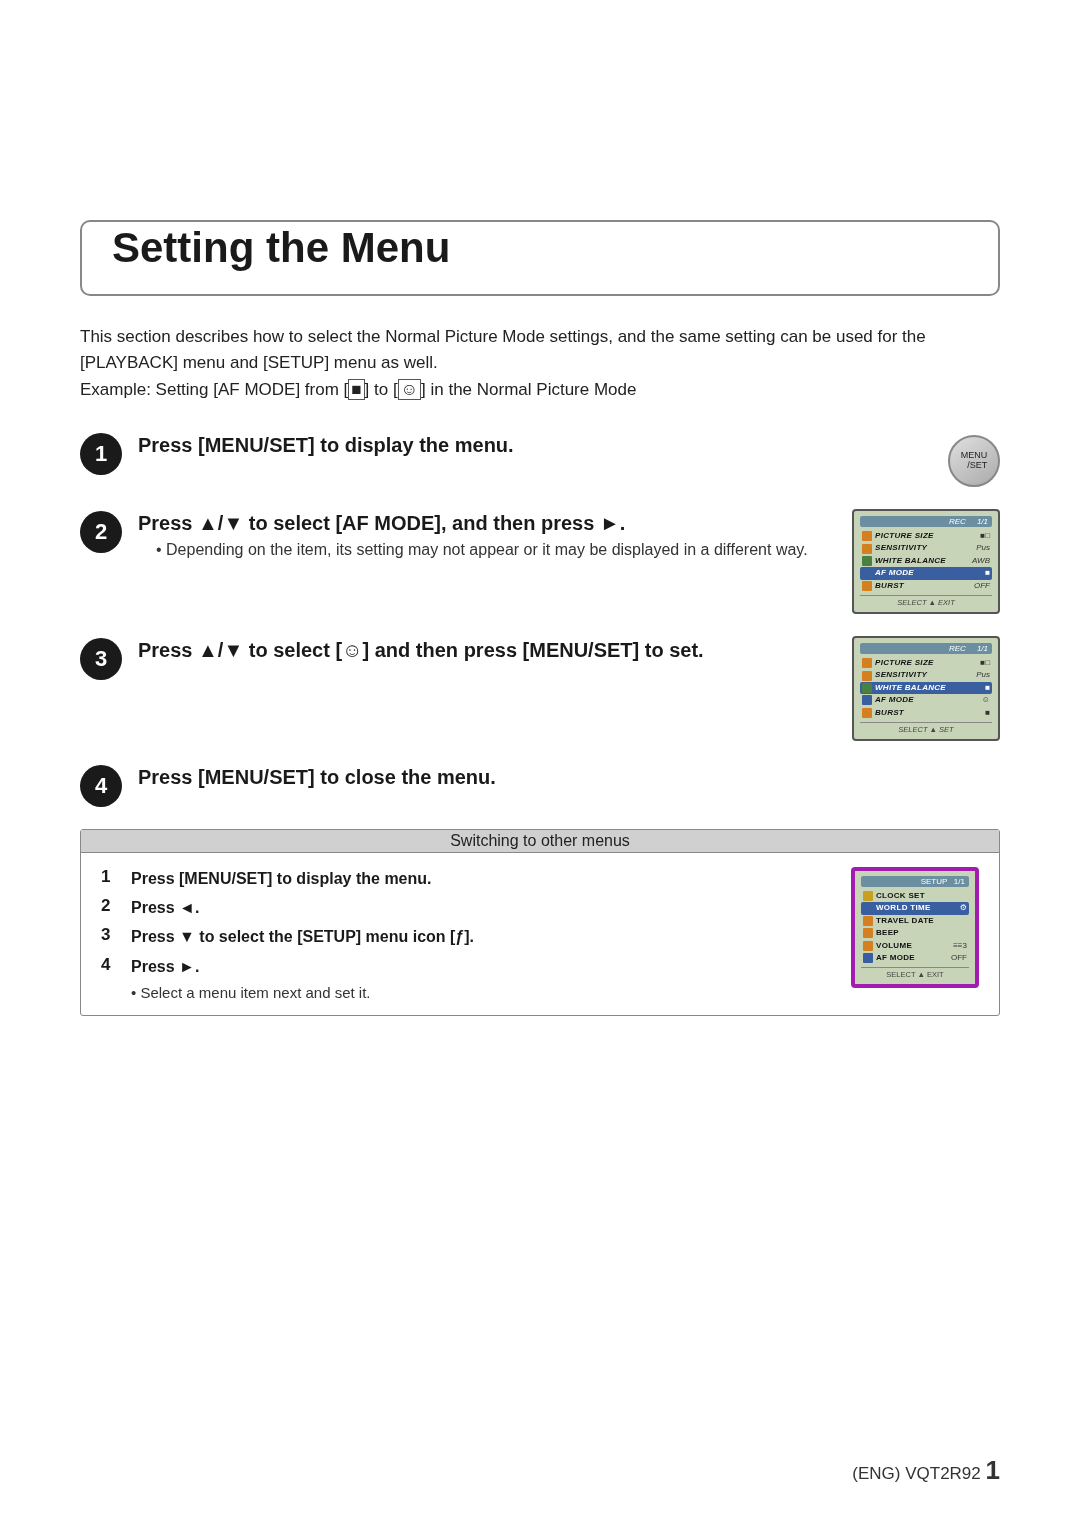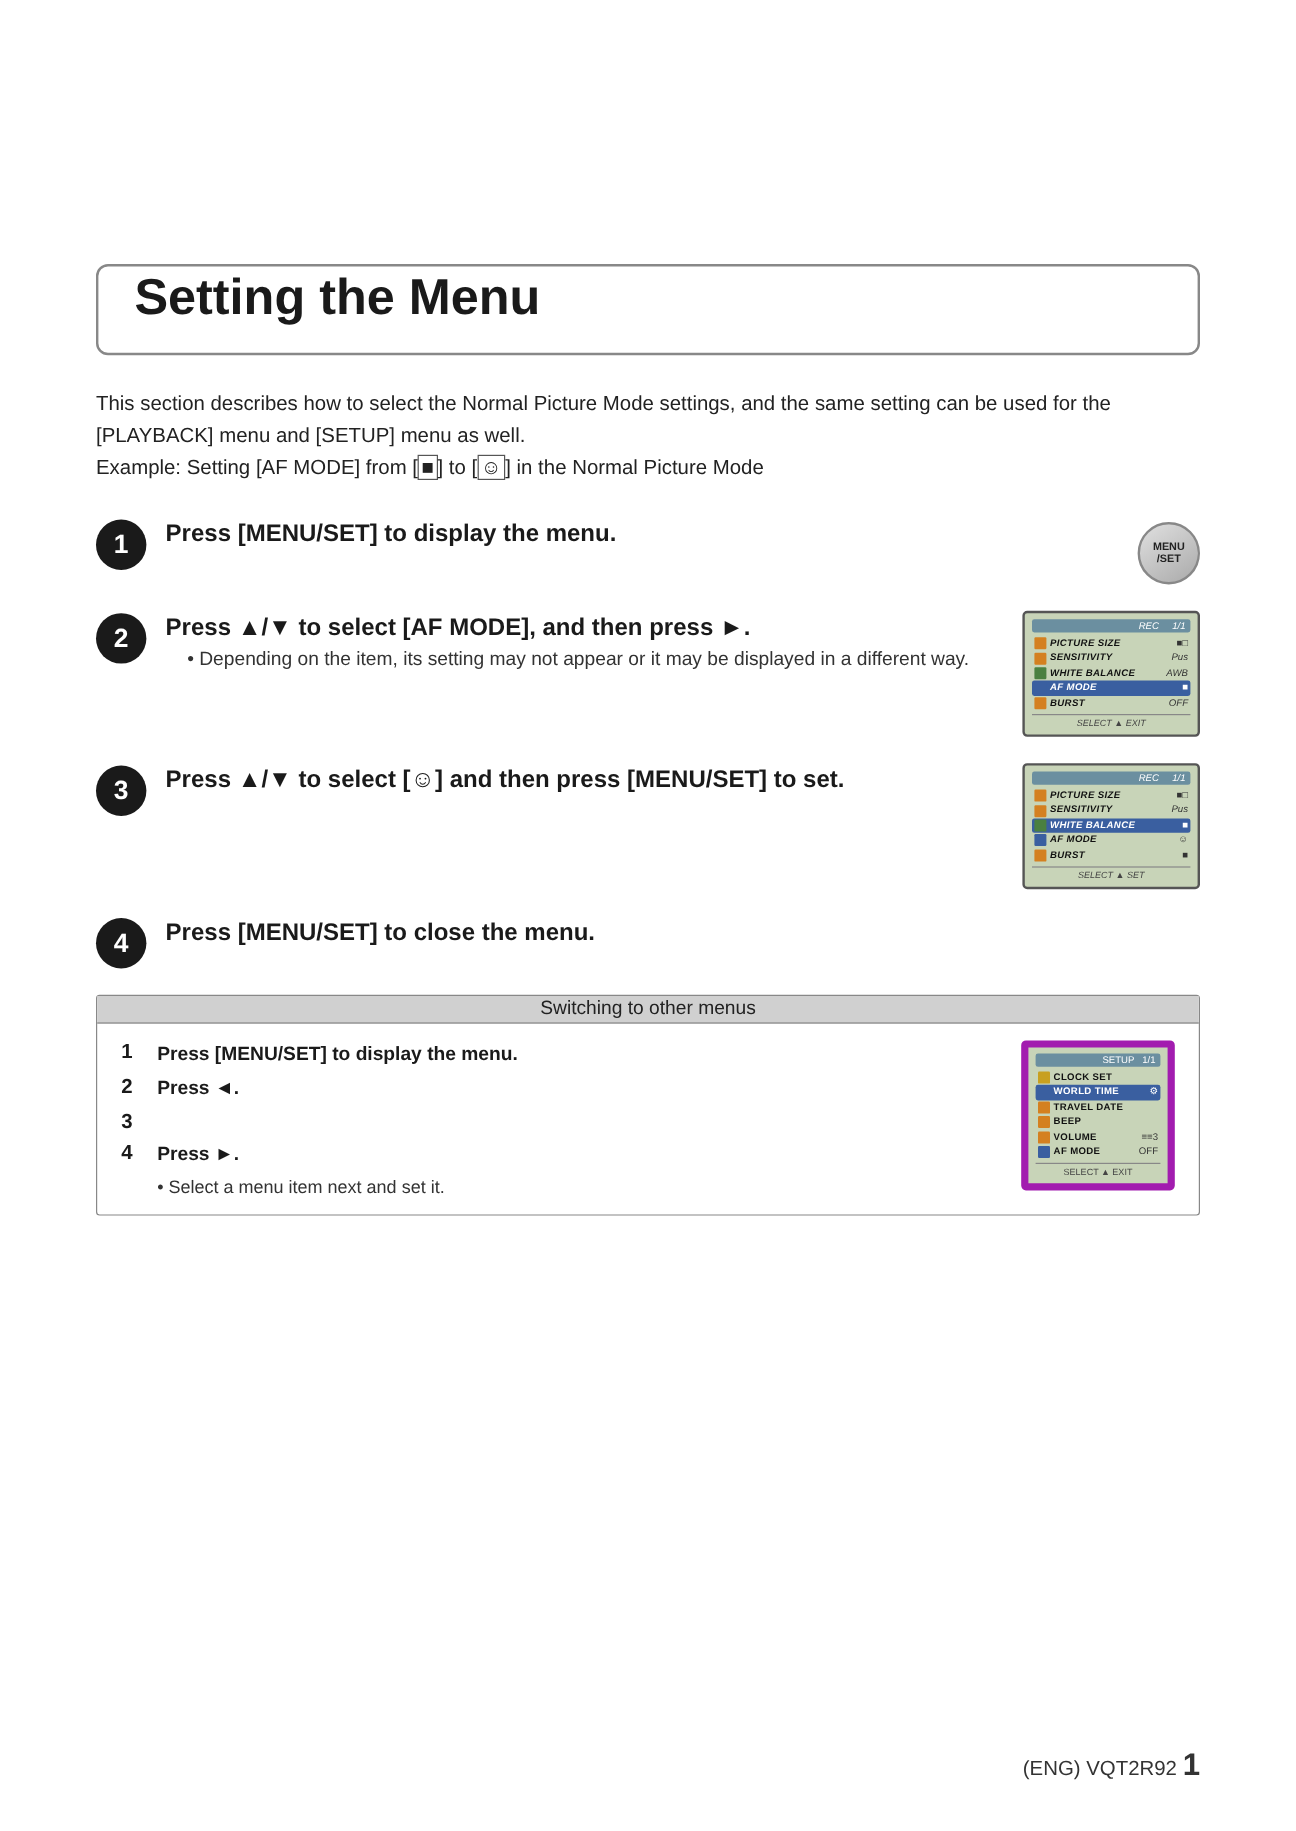--- a/index.html
+++ b/index.html
@@ -171,23 +171,23 @@
     .menu-set-btn {
       width: 52px;
       height: 52px;
       border-radius: 50%;
       background: linear-gradient(145deg, #e0e0e0, #aaa);
       border: 2px solid #888;
       display: flex;
       align-items: center;
       justify-content: center;
       font-size: 9px;
-      font-weight: bold;
+      font-weight: normal;
       color: #222;
-      text-align: center;
+      text-align: right;
       line-height: 1.1;
       flex-shrink: 0;
       margin-top: 4px;
     }
 
     
     .switching-box {
       border: 1.5px solid #888;
       border-radius: 3px;
       margin-top: 18px;
@@ -262,21 +262,21 @@
 
     .page-footer .page-num {
       font-size: 26px;
       font-weight: bold;
     }
 
     
     .lcd-screen-setup {
       width: 128px;
       background: #c8d4b8;
-      border: 6px solid #a21caf;
+      border: 4px solid #a21caf;
       border-radius: 4px;
       padding: 5px 6px;
       font-size: 9px;
       font-family: Arial, sans-serif;
       color: #111;
     }
   </style>
 </head>
 <body>
 
@@ -392,20 +392,21 @@
       <div class="sw-step">
         <span class="sw-num">1</span>
         <span class="sw-text"><strong>Press [MENU/SET] to display the menu.</strong></span>
       </div>
       <div class="sw-step">
         <span class="sw-num">2</span>
         <span class="sw-text"><strong>Press ◄.</strong></span>
       </div>
       <div class="sw-step">
         <span class="sw-num">3</span>
+        <span class="sw-text"><strong>Press ▼ to select the [SETUP] menu icon [ƒ].</strong></span>
       </div>
       <div class="sw-step">
         <span class="sw-num">4</span>
         <span class="sw-text"><strong>Press ►.</strong></span>
       </div>
       <div class="sw-sub">Select a menu item next and set it.</div>
     </div>
 
     <div class="lcd-screen-setup">
       <div class="lcd-top-bar">SETUP &nbsp; 1/1</div>

